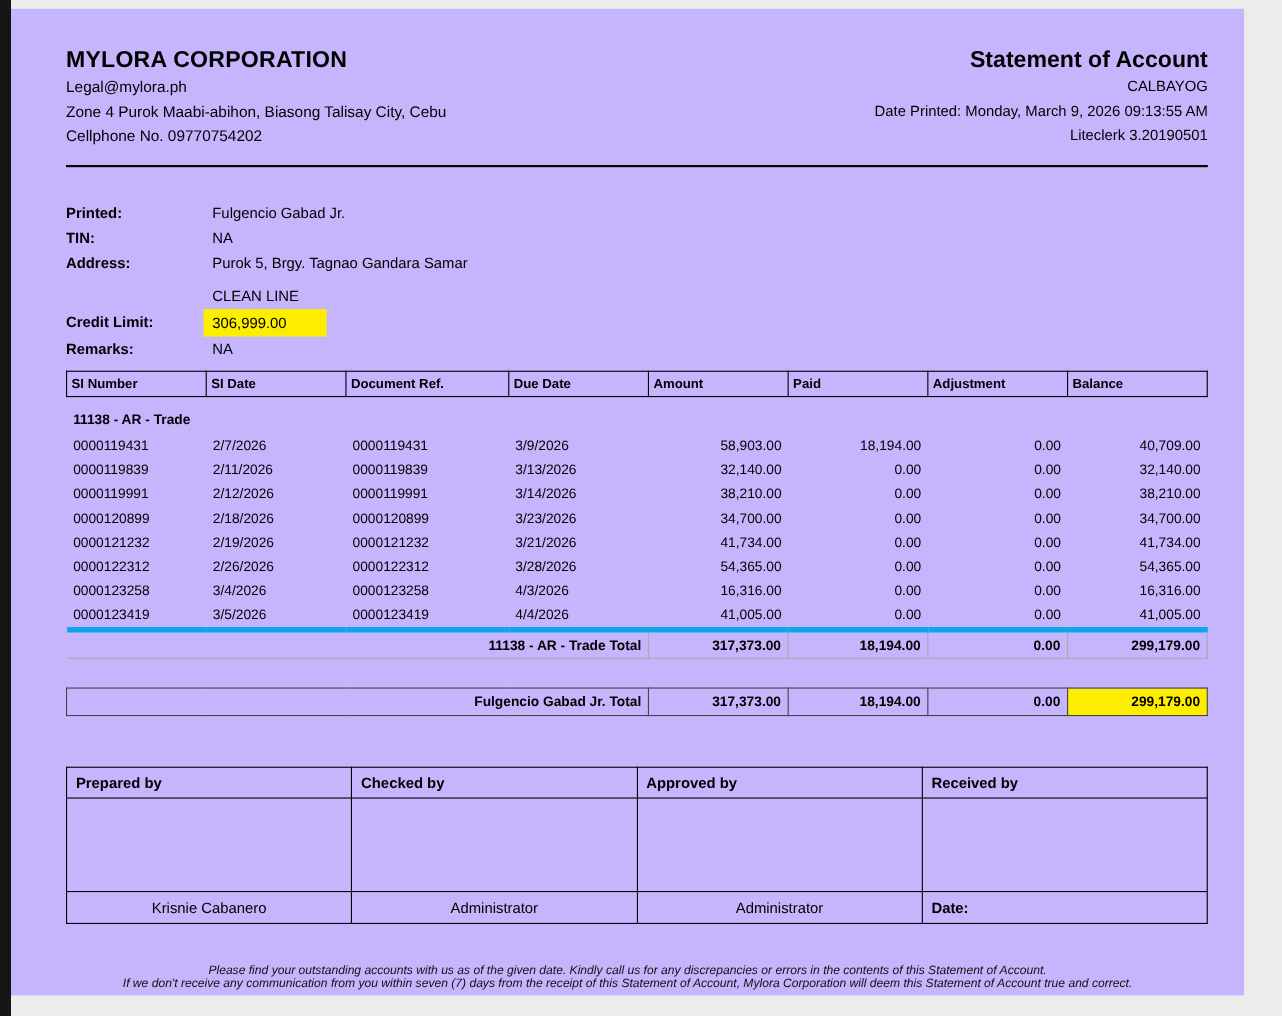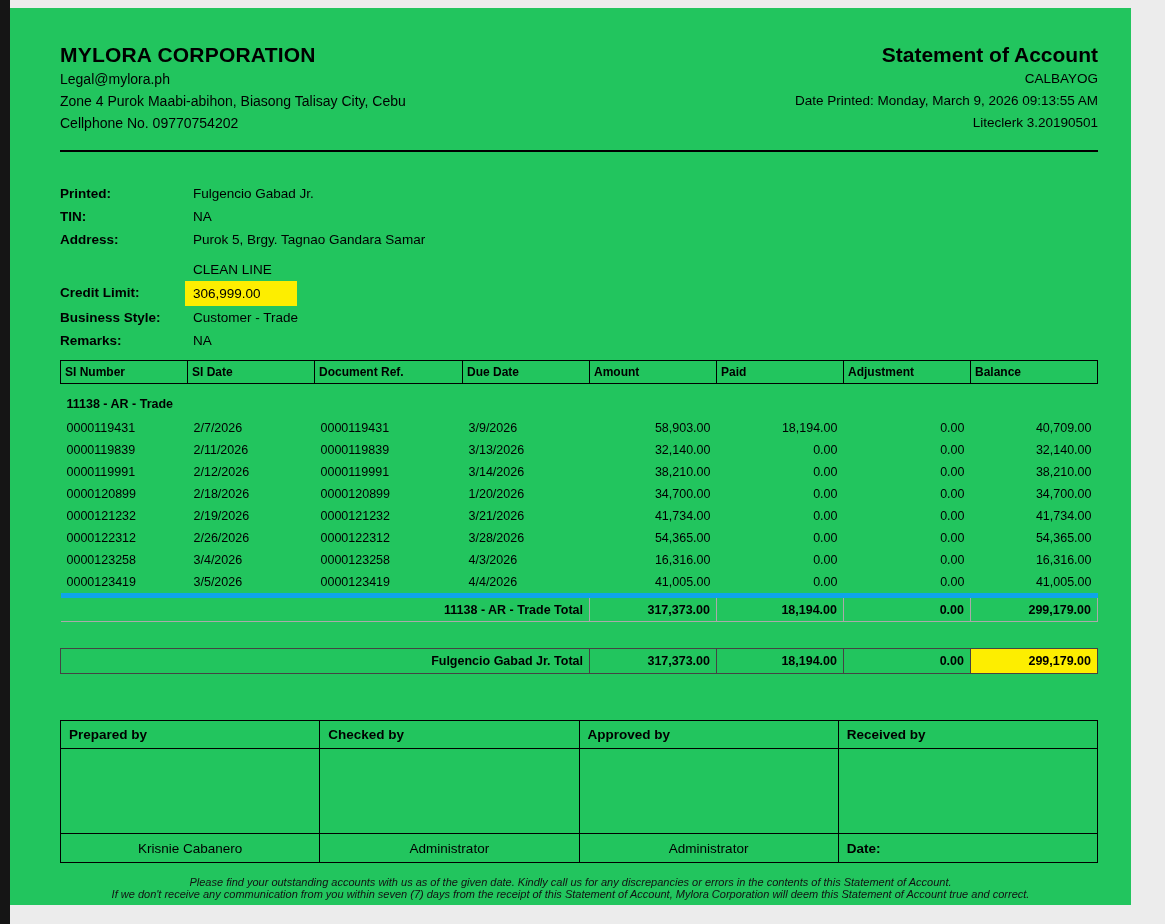--- a/index.html
+++ b/index.html
@@ -12,21 +12,21 @@
     overflow: hidden;
   }
   .left-strip {
     position: absolute; left: 0; top: 0;
     width: 10px; height: 924px;
     background: #151515;
   }
   .page {
     position: absolute; left: 10px; top: 8px;
     width: 1121px; height: 897px;
-    background: #22c55e;
+    background: #c4b5fd;
     padding: 34px 33px 0 50px;
   }
 
   
   .doc-header { display: flex; justify-content: space-between; }
   .company-name { font-size: 21px; font-weight: bold; line-height: 26px; letter-spacing: .2px; }
   .company-line { font-size: 14px; line-height: 22px; }
   .doc-block { text-align: right; }
   .doc-title { font-size: 21px; font-weight: bold; line-height: 26px; }
   .doc-line { font-size: 13.5px; line-height: 22px; }
@@ -155,24 +155,20 @@
       <div class="info-label">Address:</div>
       <div class="info-value">Purok 5, Brgy. Tagnao Gandara Samar</div>
     </div>
     <div class="info-row gap-above">
       <div class="info-label"></div>
       <div class="info-value">CLEAN LINE</div>
     </div>
     <div class="info-row">
       <div class="info-label">Credit Limit:</div>
       <div class="info-value"><span class="highlight">306,999.00</span></div>
-    </div>
-    <div class="info-row">
-      <div class="info-label">Business Style:</div>
-      <div class="info-value">Customer - Trade</div>
     </div>
     <div class="info-row">
       <div class="info-label">Remarks:</div>
       <div class="info-value">NA</div>
     </div>
   </div>
 
   <table class="soa-table">
     <colgroup>
       <col style="width:127px">
@@ -227,21 +223,21 @@
           <td>3/14/2026</td>
           <td class="num">38,210.00</td>
           <td class="num">0.00</td>
           <td class="num">0.00</td>
           <td class="num">38,210.00</td>
         </tr>
         <tr class="data-row">
           <td>0000120899</td>
           <td>2/18/2026</td>
           <td>0000120899</td>
-          <td>1/20/2026</td>
+          <td>3/23/2026</td>
           <td class="num">34,700.00</td>
           <td class="num">0.00</td>
           <td class="num">0.00</td>
           <td class="num">34,700.00</td>
         </tr>
         <tr class="data-row">
           <td>0000121232</td>
           <td>2/19/2026</td>
           <td>0000121232</td>
           <td>3/21/2026</td>

